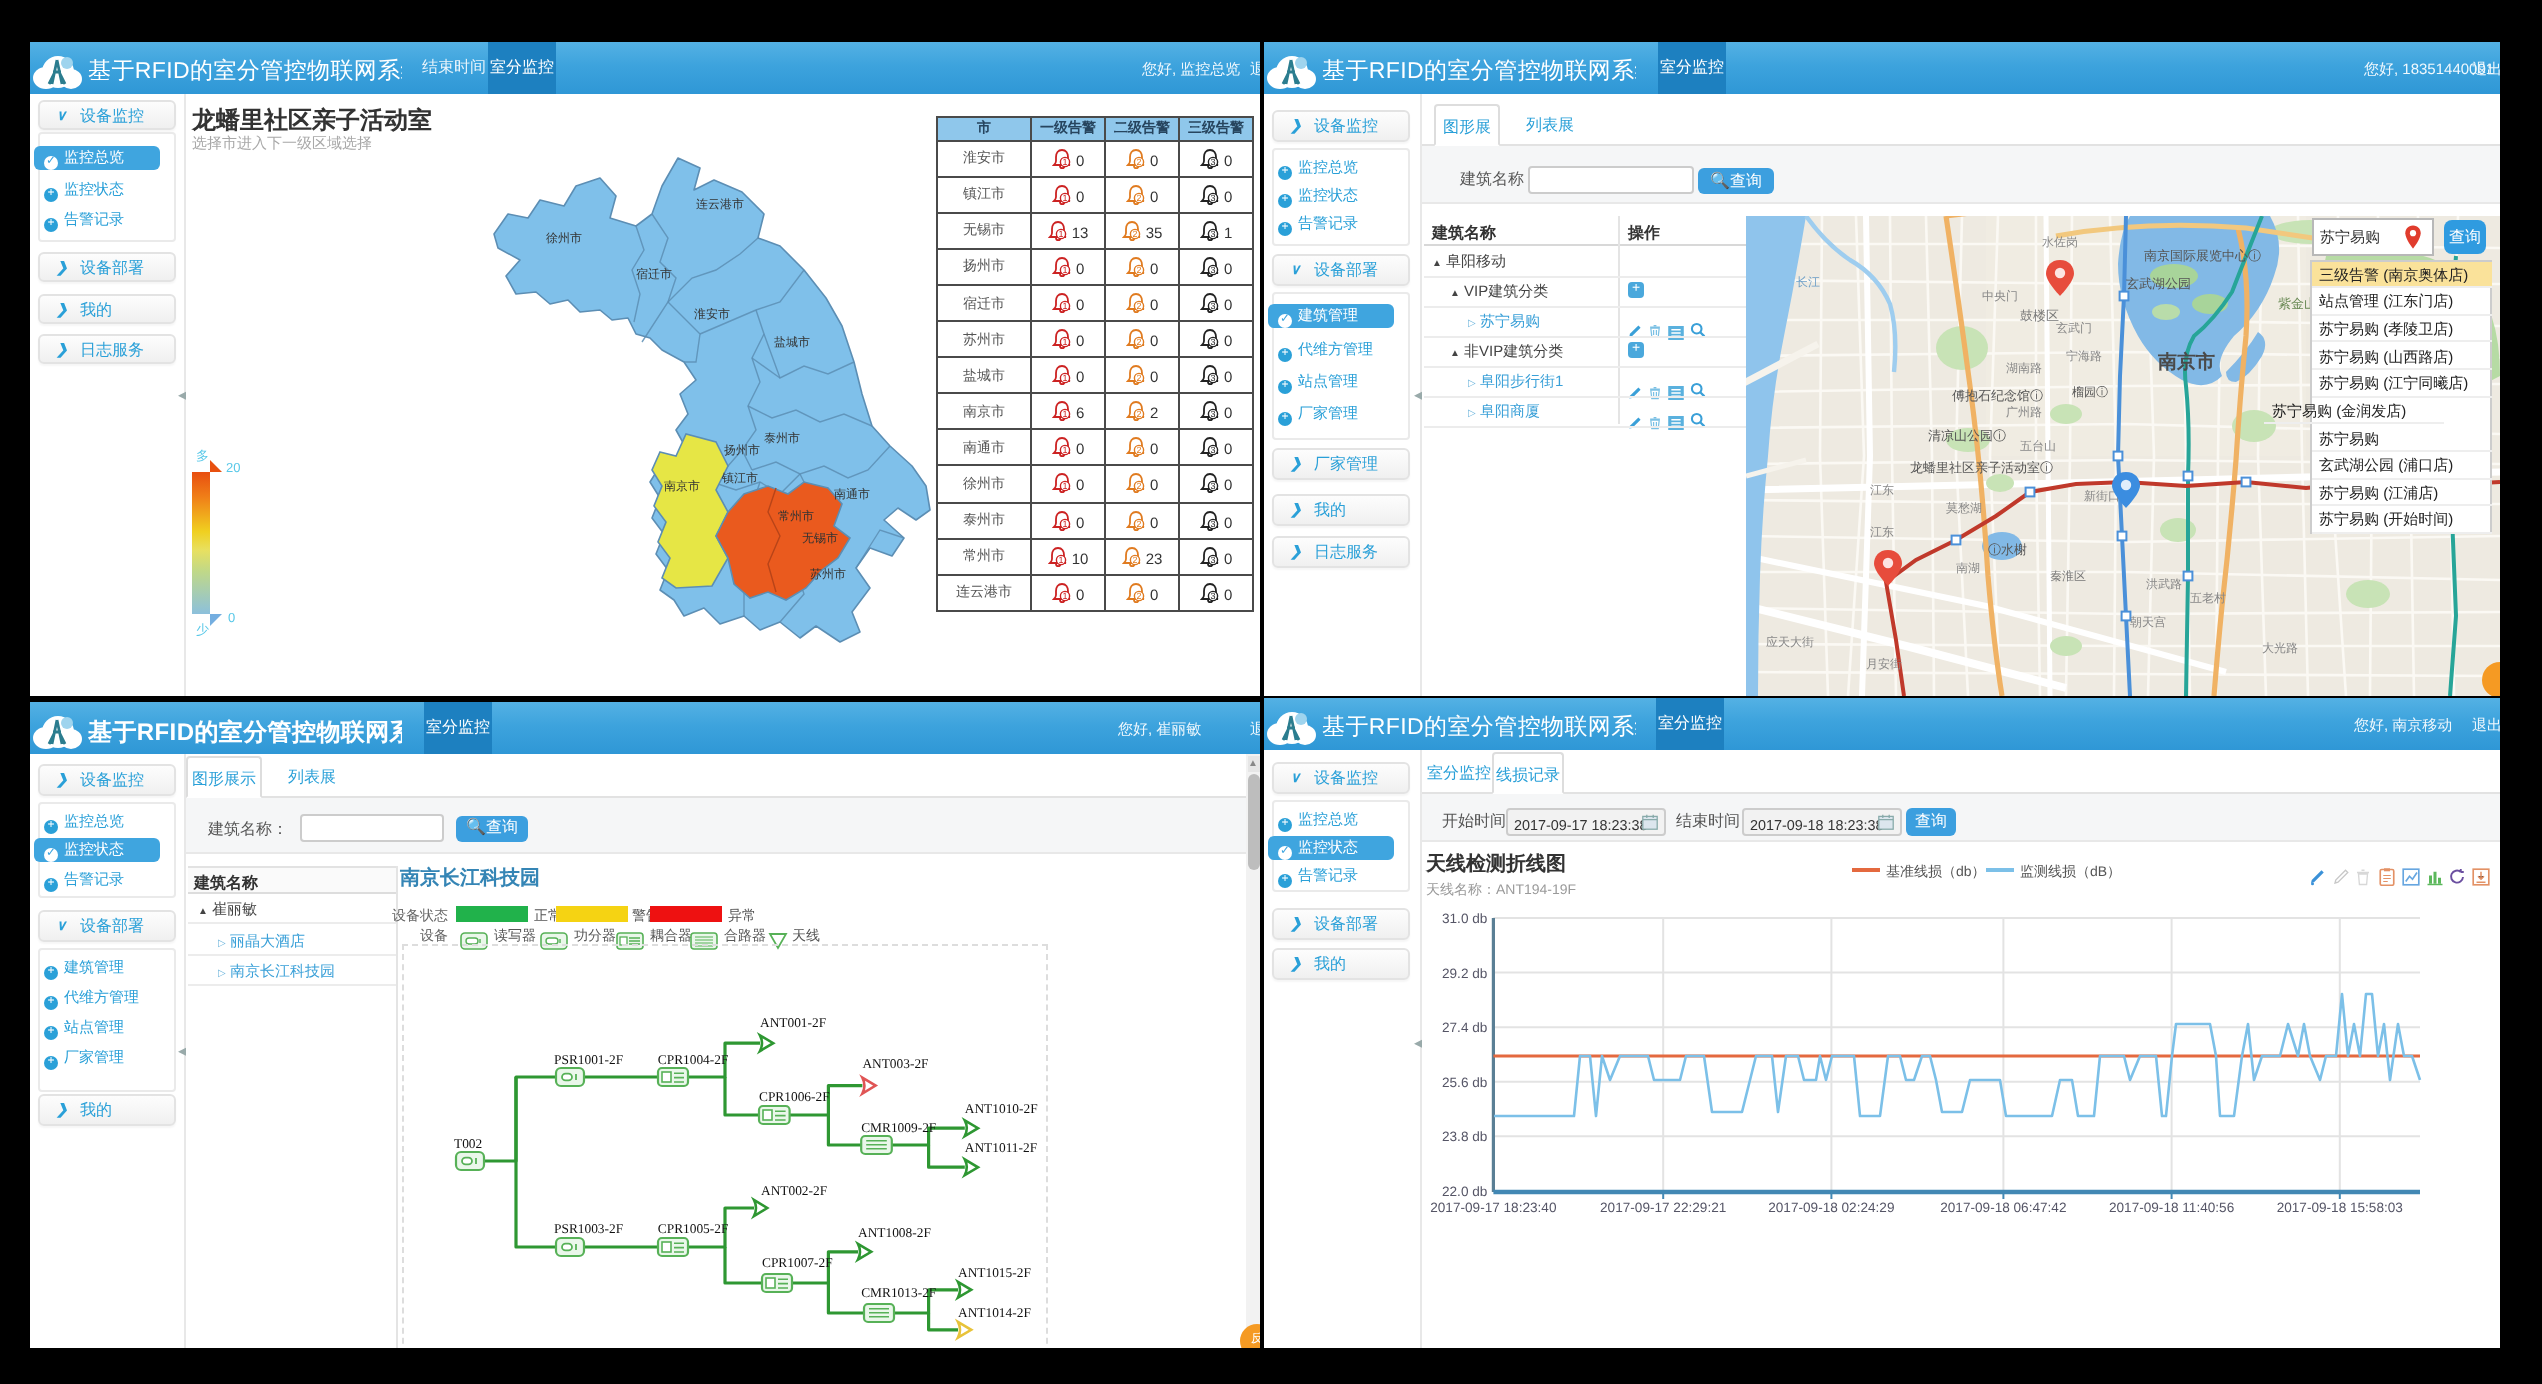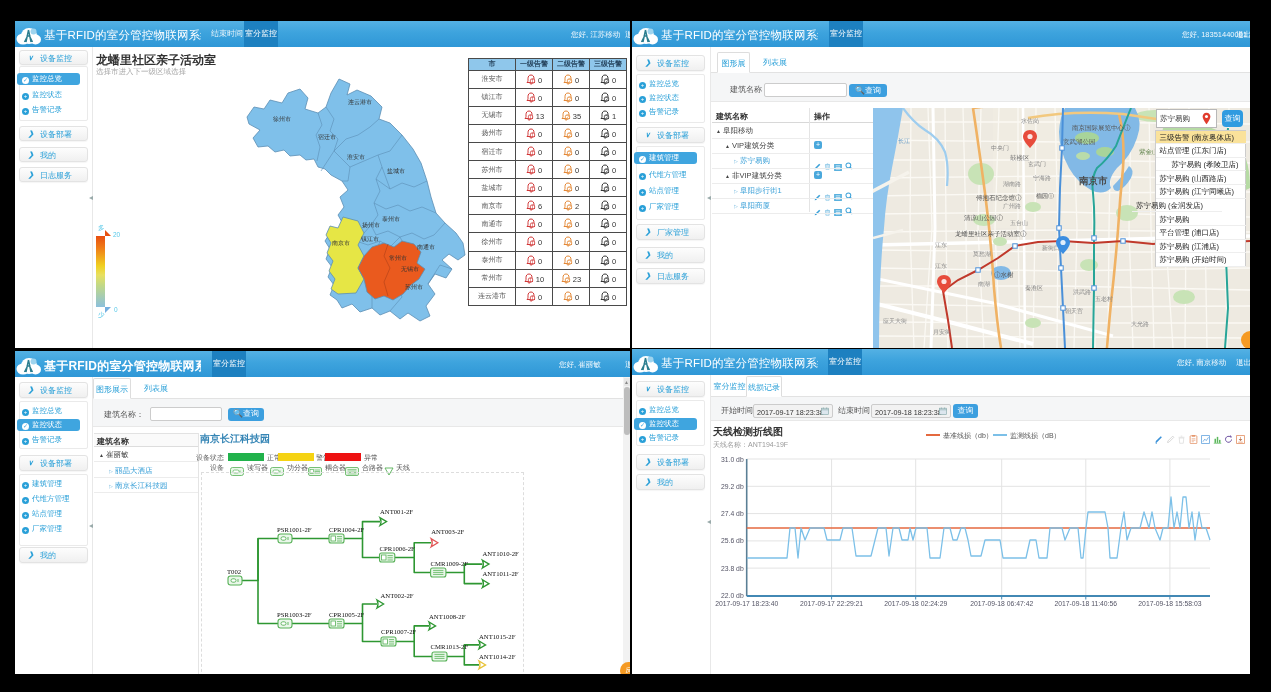--- a/index.html
+++ b/index.html
@@ -38,21 +38,21 @@
     <svg class="abs" style="left:1px;top:6px" width="25" height="18" viewBox="0 0 25 18">
       <ellipse cx="7" cy="12" rx="6.5" ry="5.5" fill="#fff"></ellipse>
       <ellipse cx="13" cy="9" rx="8" ry="8" fill="#fff"></ellipse>
       <ellipse cx="19.5" cy="12.5" rx="5.5" ry="5" fill="#fff"></ellipse>
       <circle cx="17.5" cy="4.5" r="3" fill="#9fd4ee"></circle>
       <path d="M12.5 3 L10 15 M12.5 3 L15 15 M10.5 9 L14.5 9 M8.5 15 L11 10 M16.5 15 L14 10" stroke="#2b7d8f" stroke-width="1.4" fill="none"></path>
     </svg>
     <div class="title">基于RFID的室分管控物联网系统</div>
     <div class="navtab" style="left:196px;width:32px">结束时间</div>
     <div class="navtab act" style="left:229px;width:34px">室分监控</div>
-    <div class="usr" style="left:556px;width:50px;overflow:hidden">您好, 江苏移动</div>
+    <div class="usr" style="left:556px;width:50px;overflow:hidden">您好, 监控总览</div>
     <div class="usr" style="left:610px">退出</div>
   </div>
 
   <div class="sgrp" style="top:29px;height:15px">
       <i class="chev">∨</i>
       <span>设备监控</span>
     </div>
   <div class="ssub" style="top:45px;height:55px"></div>
   <div class="sitem act" style="top:52px;height:12px;line-height:12px;padding-left:5px"><span class="o">✓</span>监控总览</div>
   <div class="sitem" style="top:68px;height:12px;line-height:12px;padding-left:5px"><span class="o">+</span>监控状态</div>
@@ -547,26 +547,26 @@
 <div class="abs" style="left:524px;top:88px;width:61px;height:19px;background:#fff;border:1px solid #b8b8b8"></div>
 <div class="abs" style="left:528px;top:93px;font-size:7.5px;color:#333">苏宁易购</div>
 <svg class="abs" style="left:570px;top:91px" width="9" height="13" viewBox="0 0 14 20">
       <path d="M7,1 C3,1 1,4 1,7 c0,4.5 6,12 6,12 c0,0 6,-7.5 6,-12 C13,4 11,1 7,1 Z" fill="#e03c2d"></path>
       <circle cx="7" cy="7" r="2.4" fill="#fff"></circle>
     </svg>
 <div class="fbtn" style="left:590px;top:89px;width:21px;height:17px;line-height:17px;border-radius:4px;background:#2f9be0">查询</div>
 <div class="abs" style="left:523px;top:109px;width:91px;height:137px;background:#fff;border:1px solid #ccc"></div>
 <div class="abs" style="left:523.5px;top:109.5px;width:90px;height:13.6px;background:#fae29a;border-bottom:1px solid #eee;font-size:7.5px;color:#222;line-height:13.6px;padding-left:4px;white-space:nowrap;overflow:hidden">三级告警 (南京奥体店)</div>
 <div class="abs" style="left:523.5px;top:123.2px;width:90px;height:13.6px;border-bottom:1px solid #eee;font-size:7.5px;color:#222;line-height:13.6px;padding-left:4px;white-space:nowrap;overflow:hidden">站点管理 (江东门店)</div>
-<div class="abs" style="left:523.5px;top:136.8px;width:90px;height:13.6px;border-bottom:1px solid #eee;font-size:7.5px;color:#222;line-height:13.6px;padding-left:16px;white-space:nowrap;overflow:hidden">苏宁易购 (孝陵卫店)</div>
+<div class="abs" style="left:523.5px;top:136.8px;width:90px;height:13.6px;border-bottom:1px solid #eee;font-size:7.5px;color:#222;line-height:13.6px;padding-left:4px;white-space:nowrap;overflow:hidden">苏宁易购 (孝陵卫店)</div>
 <div class="abs" style="left:523.5px;top:150.5px;width:90px;height:13.6px;border-bottom:1px solid #eee;font-size:7.5px;color:#222;line-height:13.6px;padding-left:4px;white-space:nowrap;overflow:hidden">苏宁易购 (山西路店)</div>
 <div class="abs" style="left:523.5px;top:164.1px;width:90px;height:13.6px;border-bottom:1px solid #eee;font-size:7.5px;color:#222;line-height:13.6px;padding-left:4px;white-space:nowrap;overflow:hidden">苏宁易购 (江宁同曦店)</div>
 <div class="abs" style="left:500px;top:177.8px;width:90px;height:13.6px;border-bottom:1px solid #eee;font-size:7.5px;color:#222;line-height:13.6px;padding-left:4px;white-space:nowrap;overflow:hidden">苏宁易购 (金润发店)</div>
 <div class="abs" style="left:523.5px;top:191.5px;width:90px;height:13.6px;border-bottom:1px solid #eee;font-size:7.5px;color:#222;line-height:13.6px;padding-left:4px;white-space:nowrap;overflow:hidden">苏宁易购</div>
-<div class="abs" style="left:523.5px;top:205.1px;width:90px;height:13.6px;border-bottom:1px solid #eee;font-size:7.5px;color:#222;line-height:13.6px;padding-left:4px;white-space:nowrap;overflow:hidden">平台管理 (浦口店)</div>
+<div class="abs" style="left:523.5px;top:205.1px;width:90px;height:13.6px;border-bottom:1px solid #eee;font-size:7.5px;color:#222;line-height:13.6px;padding-left:4px;white-space:nowrap;overflow:hidden">玄武湖公园 (浦口店)</div>
 <div class="abs" style="left:523.5px;top:218.8px;width:90px;height:13.6px;border-bottom:1px solid #eee;font-size:7.5px;color:#222;line-height:13.6px;padding-left:4px;white-space:nowrap;overflow:hidden">苏宁易购 (江浦店)</div>
 <div class="abs" style="left:523.5px;top:232.4px;width:90px;height:13.6px;border-bottom:1px solid #eee;font-size:7.5px;color:#222;line-height:13.6px;padding-left:4px;white-space:nowrap;overflow:hidden">苏宁易购 (开始时间)</div>
 <div class="abs" style="left:609px;top:310px;width:18px;height:18px;border-radius:50%;background:#f59a23"></div>
 </div>
 
 <div class="panel" id="p3" style="left:15px;top:351px;width:615px;height:323px">
   <div class="hdr">
     <svg class="abs" style="left:1px;top:6px" width="25" height="18" viewBox="0 0 25 18">
       <ellipse cx="7" cy="12" rx="6.5" ry="5.5" fill="#fff"></ellipse>
       <ellipse cx="13" cy="9" rx="8" ry="8" fill="#fff"></ellipse>

